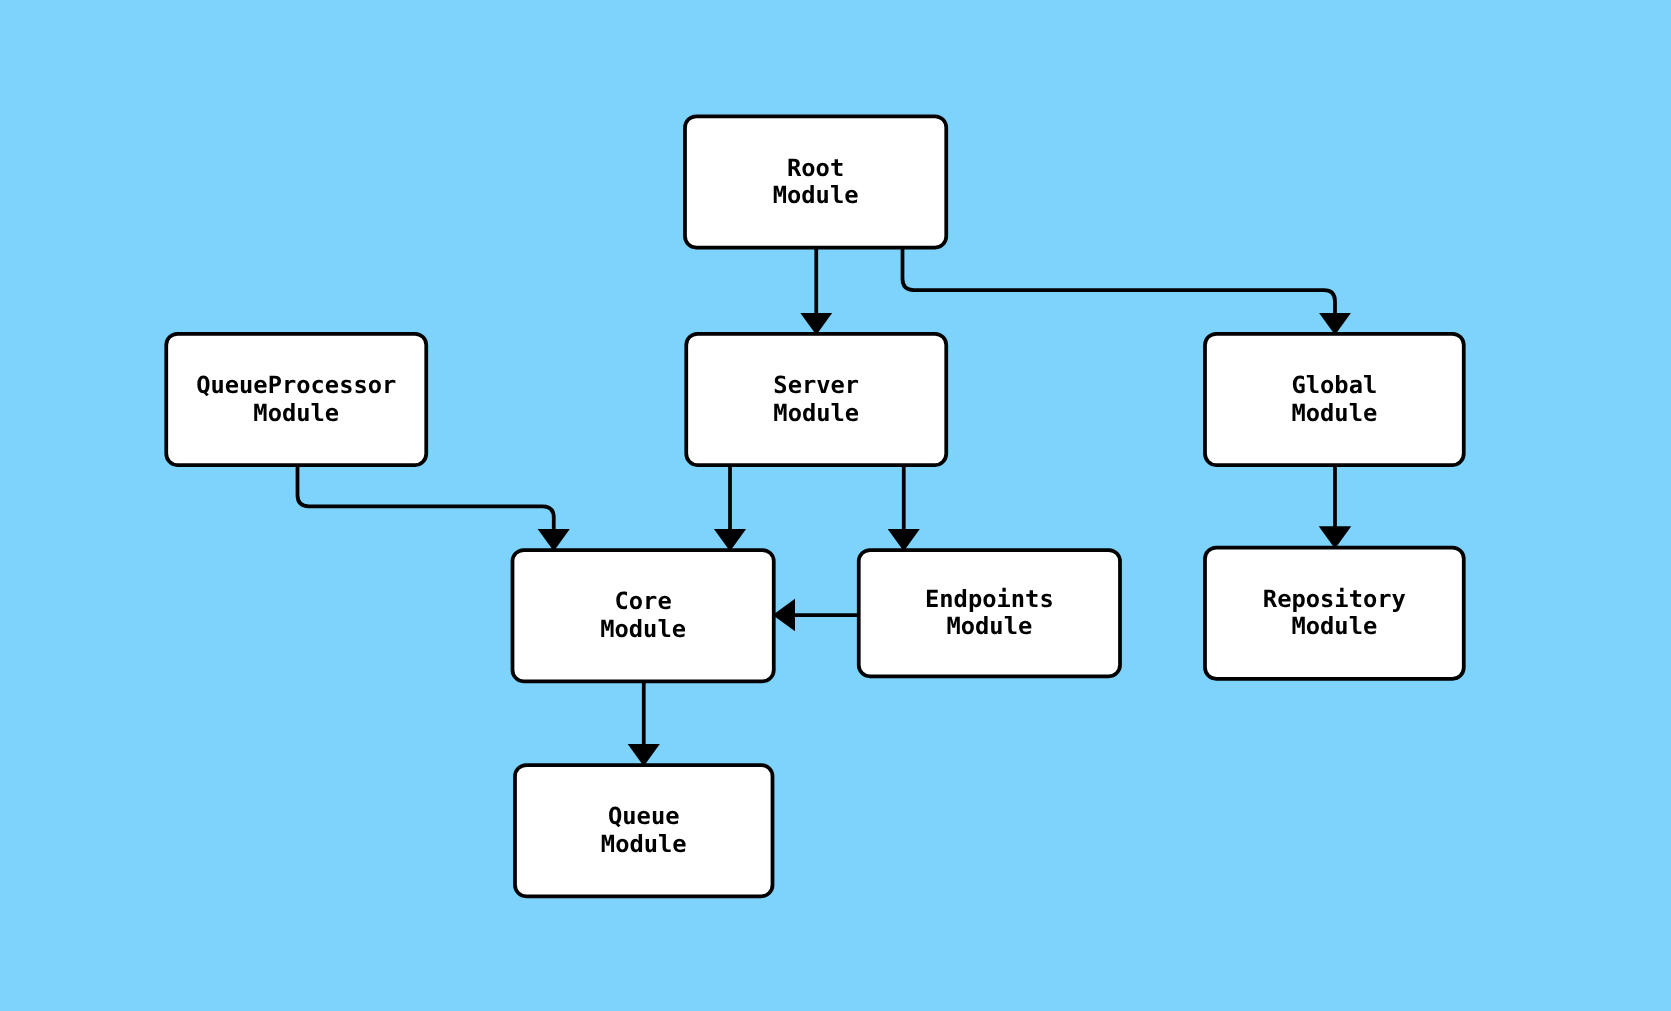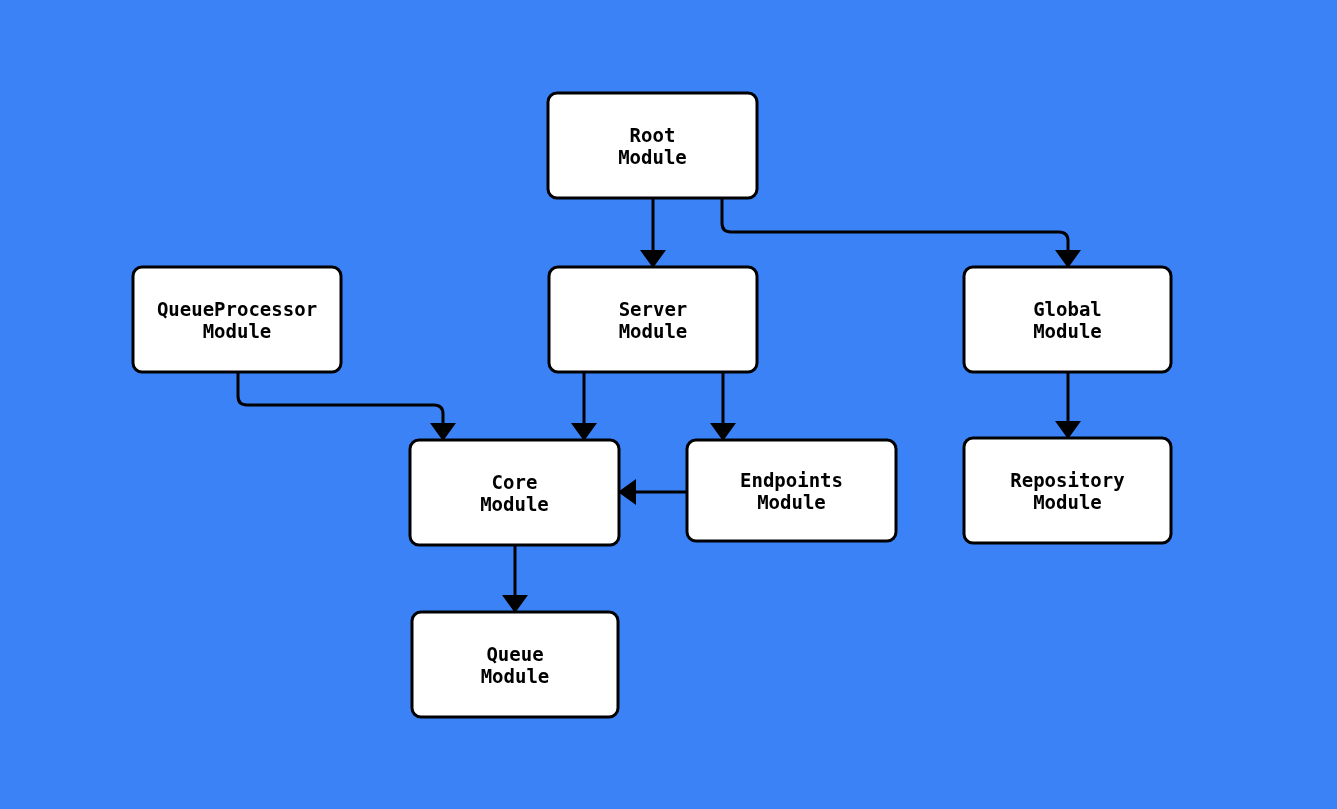--- a/index.html
+++ b/index.html
@@ -8,21 +8,21 @@
     background: #ffffff;
     width: 1337px;
     height: 809px;
     overflow: hidden;
     font-family: "DejaVu Sans Mono", "Liberation Mono", monospace;
   }
   .diagram-wrap {
     position: relative;
     width: 1337px;
     height: 809px;
-    background: #3b82f6;
+    background: #7dd3fc;
   }
   svg { display: block; }
   .node-rect {
     fill: #ffffff;
     stroke: #000000;
     stroke-width: 3;
   }
   .node-label {
     fill: #000000;
     font-family: "DejaVu Sans Mono", "Liberation Mono", monospace;

